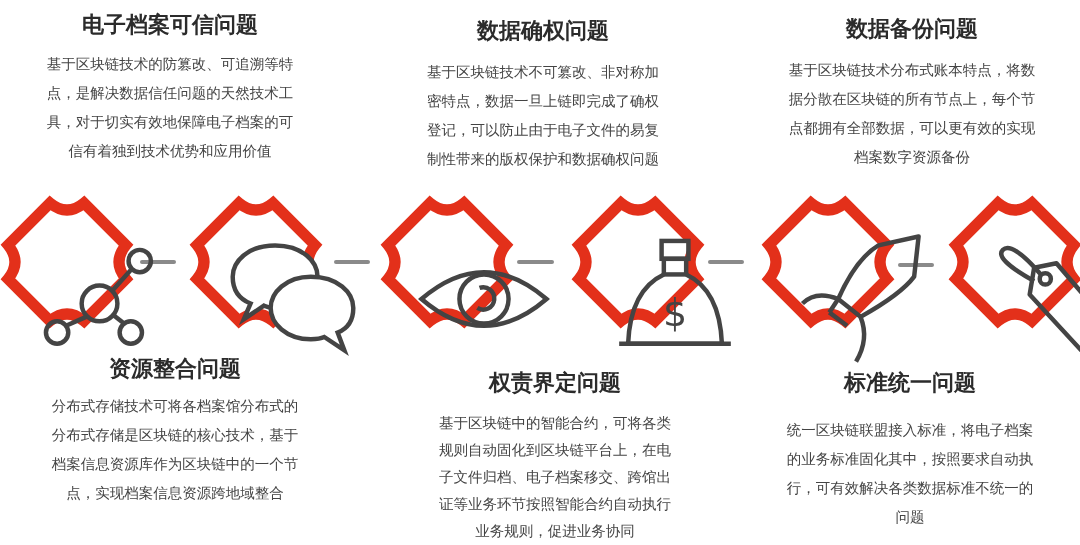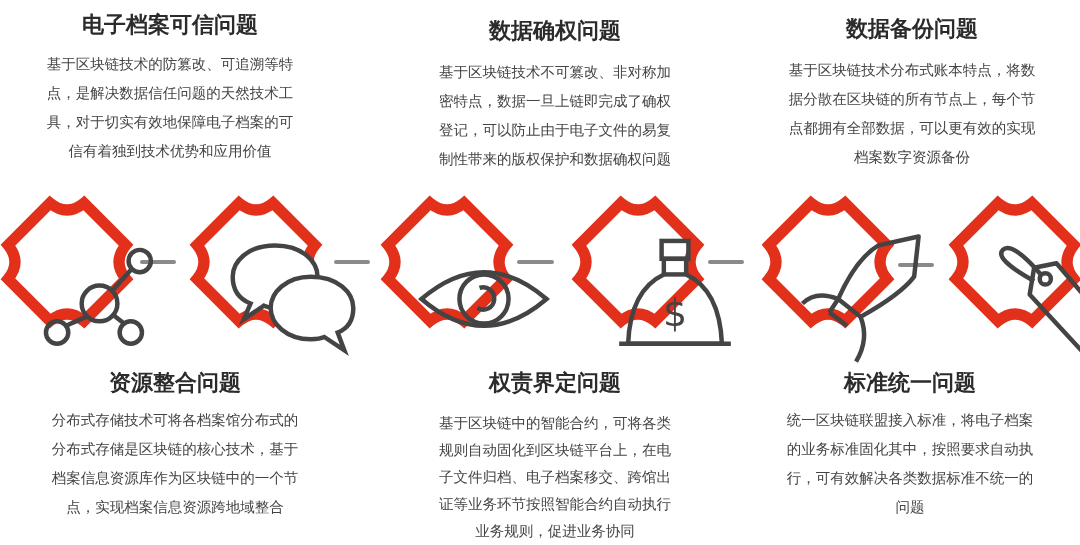--- a/index.html
+++ b/index.html
@@ -19,21 +19,21 @@
 <div class="block" style="left:10px; top:8px; width:320px;">
   <div class="title">电子档案可信问题</div>
   <div class="desc">
     <div>基于区块链技术的防篡改、可追溯等特</div>
     <div>点，是解决数据信任问题的天然技术工</div>
     <div>具，对于切实有效地保障电子档案的可</div>
     <div>信有着独到技术优势和应用价值</div>
   </div>
 </div>
 
-<div class="block" style="left:405px; top:14px; width:300px;">
+<div class="block" style="left:393px; top:14px; width:300px;">
   <div class="title">数据确权问题</div>
   <div class="desc" style="margin-top:10px;">
     <div>基于区块链技术不可篡改、非对称加</div>
     <div>密特点，数据一旦上链即完成了确权</div>
     <div>登记，可以防止由于电子文件的易复</div>
     <div>制性带来的版权保护和数据确权问题</div>
   </div>
 </div>
 
 <div class="block" style="left:752px; top:12px; width:320px;">
@@ -130,21 +130,21 @@
   </svg>
   <svg class="icon" viewBox="0 0 60 60">
     <g fill="none" stroke="#444" stroke-width="2" stroke-linejoin="round">
       <path d="M22,16 L32,14 L56,42 L44,54 L20,28 Z"></path>
       <circle cx="27" cy="21" r="2.5"></circle>
       <path d="M25,19 Q12,4 8,8 Q4,12 22,22"></path>
     </g>
   </svg>
 </div>
 
-<div class="block" style="left:15px; top:366px; width:320px;">
+<div class="block" style="left:15px; top:352px; width:320px;">
   <div class="title">资源整合问题</div>
   <div class="desc" style="margin-top:6px;">
     <div>分布式存储技术可将各档案馆分布式的</div>
     <div>分布式存储是区块链的核心技术，基于</div>
     <div>档案信息资源库作为区块链中的一个节</div>
     <div>点，实现档案信息资源跨地域整合</div>
   </div>
 </div>
 
 <div class="block" style="left:405px; top:366px; width:300px;">
@@ -153,19 +153,19 @@
     <div>基于区块链中的智能合约，可将各类</div>
     <div>规则自动固化到区块链平台上，在电</div>
     <div>子文件归档、电子档案移交、跨馆出</div>
     <div>证等业务环节按照智能合约自动执行</div>
     <div>业务规则，促进业务协同</div>
   </div>
 </div>
 
 <div class="block" style="left:750px; top:366px; width:320px;">
   <div class="title">标准统一问题</div>
-  <div class="desc" style="margin-top:6px;">
+  <div class="desc" style="margin-top:16px;">
     <div>统一区块链联盟接入标准，将电子档案</div>
     <div>的业务标准固化其中，按照要求自动执</div>
     <div>行，可有效解决各类数据标准不统一的</div>
     <div>问题</div>
   </div>
 </div>
 
 </body></html>

